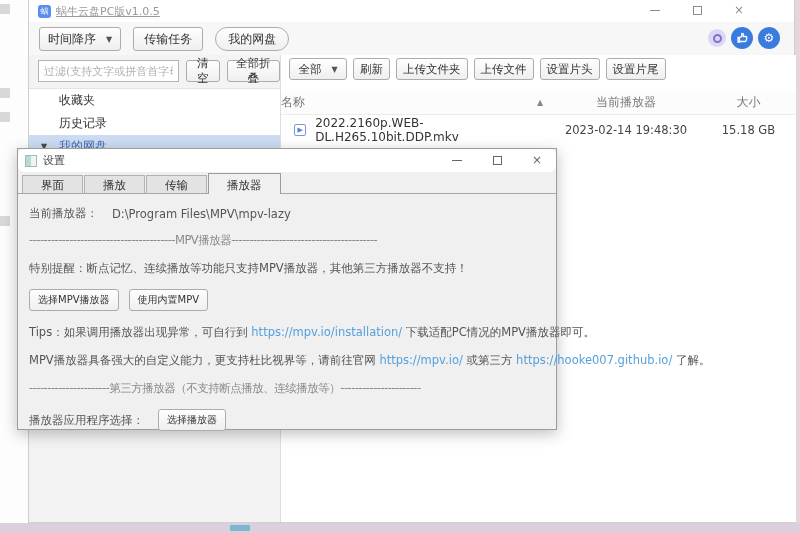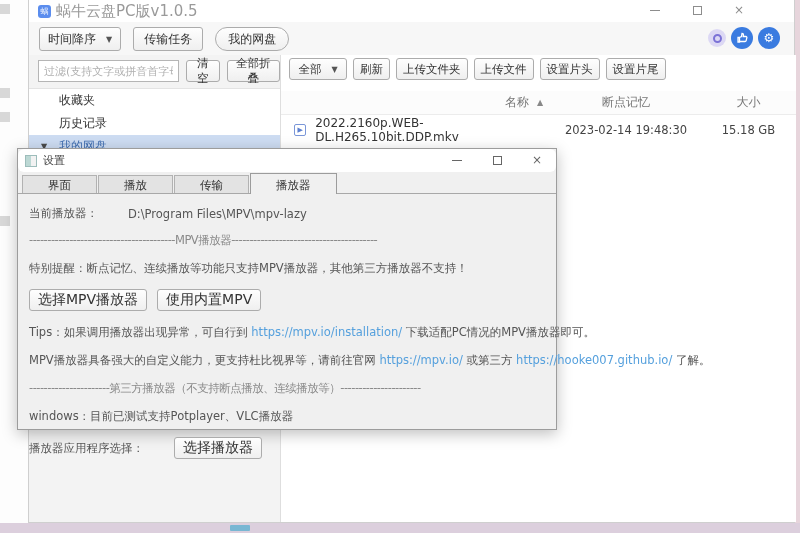--- a/index.html
+++ b/index.html
@@ -9,21 +9,21 @@
   
   .desktop-left { position:absolute; left:0; top:0; width:28px; height:523px; background:#fdfdfd; }
   .frag { position:absolute; left:0; width:10px; height:10px; background:#b9b9b9; opacity:.55; }
   .desktop-bottom { position:absolute; left:0; top:523px; width:800px; height:10px; background:#dccfdd; }
   .taskbar-chip { position:absolute; left:230px; top:525px; width:20px; height:6px; background:#79b7d3; border-radius:1px; }
 
   
   .app-window { position:absolute; left:28px; top:0; width:767px; height:523px; background:#f7f7f7; border:1px solid #cfcfcf; border-top:none; }
   .titlebar { position:absolute; left:0; top:0; width:100%; height:22px; background:#ffffff; display:flex; align-items:center; padding-left:9px; }
   .app-icon { width:13px; height:13px; border-radius:3px; background:#5b8dee; display:flex; align-items:center; justify-content:center; color:#fff; font-size:8px; margin-right:5px; }
-  .app-title { font-size:15px; color:#9a9a9a; }
+  .app-title { font-size:11px; color:#9a9a9a;text-decoration:underline; }
   .win-controls { position:absolute; right:48px; top:3px; display:flex; gap:28px; align-items:center; }
   .wc { width:14px; height:14px; display:flex; align-items:center; justify-content:center; color:#8d8d8d; font-size:12px; }
   .wc-min-bar { width:10px; height:1px; background:#8d8d8d; }
   .wc-max-box { width:9px; height:9px; border:1px solid #8d8d8d; }
 
   
   .btn { background:linear-gradient(#fefefe,#efefef); border:1px solid #acacac; border-radius:3px; font-size:12px; color:#333; display:inline-flex; align-items:center; justify-content:center; font-family:inherit; }
   .toolbar-left { position:absolute; left:10px; top:27px; display:flex; gap:12px; }
   .dd { padding:4px 8px; height:24px; gap:10px; }
   .dd .caret { font-size:8px; color:#555; }
@@ -43,48 +43,48 @@
   .tree { position:absolute; left:0; top:33px; width:100%; height:170px; background:#ffffff; border-top:1px solid #e3e3e3; }
   .tree-item { height:23px; display:flex; align-items:center; padding-left:30px; font-size:12px; color:#333; position:relative; }
   .tree-item.selected { background:#cddcf2; color:#3f6db0; }
   .tree-caret { position:absolute; left:12px; font-size:8px; color:#4a4a4a; }
 
   
   .right-panel { position:absolute; left:252px; top:55px; width:515px; height:467px; background:#ffffff; }
   .rp-toolbar { position:absolute; left:8px; top:3px; display:flex; gap:6px; align-items:center; }
   .file-grid { display:grid; grid-template-columns:1fr 22px 150px 95px; align-items:center; }
   .table-header { position:absolute; left:0; top:36px; width:100%; height:24px; border-bottom:1px solid #ececec; background:#fcfcfc; font-size:12px; color:#777; }
-  .table-header .col-name { text-align:right; }
+  .table-header .col-name { text-align:left; }
   .table-header .col-sort { font-size:8px; color:#888; text-align:center; }
   .table-header .col-time { text-align:center; }
   .table-header .col-size { text-align:center; }
   .file-row { position:absolute; left:0; top:61px; width:100%; height:26px; font-size:12px; color:#333; }
   .name-cell { display:flex; align-items:center; gap:9px; padding-left:13px; }
   .file-icon { width:14px; height:12px; border:1px solid #7a96d8; border-radius:2px; color:#5b7fd0; font-size:7px; display:flex; align-items:center; justify-content:center; background:#fff; }
   .cell-time { text-align:center; font-size:11.5px; color:#444; }
   .cell-size { text-align:center; font-size:11.5px; color:#444; }
 
   
   .dialog { position:absolute; left:17px; top:148px; width:540px; height:282px; background:#f0f0f0; border:1px solid #9c9c9c; box-shadow:0 4px 14px rgba(0,0,0,.25); }
   .dlg-titlebar { height:23px; background:#ffffff; display:flex; align-items:center; padding-left:7px; position:relative;border-radius:6px; }
   .dlg-icon { width:12px; height:12px; border:1px solid #9dbdbb; background:linear-gradient(90deg,#bcd8d4 50%,#f2f2f2 50%); margin-right:6px; }
   .dlg-title { font-size:11px; color:#444; }
   .dlg-controls { position:absolute; right:12px; top:4px; display:flex; gap:26px; align-items:center; }
   .dlg-controls .wc { color:#666; }
   .dlg-controls .wc-min-bar, .dlg-controls .wc-max-box { border-color:#666; background-color:#666; }
   .dlg-controls .wc-max-box { background:transparent; border:1px solid #666; }
   .tabbar { height:22px; display:flex; align-items:flex-end; padding-left:4px; border-bottom:1px solid #a8a8a8; background:#f0f0f0; }
-  .tab { font-size:11.5px; color:#333; background:#e3e3e3; border:1px solid #b2b2b2; border-bottom:none; padding:2px 25px 3px; margin-right:1px; height:18px; }
+  .tab { font-size:11.5px; color:#333; background:#e3e3e3; border:1px solid #b2b2b2; border-bottom:none; padding:2px 18px 3px; margin-right:1px; height:18px; }
   .tab.active { background:#f0f0f0; height:21px; border-color:#9c9c9c; position:relative; top:1px; padding-top:4px; }
   .dlg-body { padding:12px 11px 0; font-size:11.5px; color:#555; }
   .dlg-line { margin-bottom:13px; white-space:nowrap; }
-  .dlg-row { display:flex; align-items:center; gap:30px; margin-bottom:13px; }
+  .dlg-row { display:flex; align-items:center; gap:14px; margin-bottom:13px; }
   .sep { color:#8a8a8a; letter-spacing:-0.5px; }
   .link { color:#55a0dd; }
-  .dlg-btn { padding:8px 8px; height:22px; font-size:14px; }
+  .dlg-btn { padding:8px 8px; height:22px; font-size:10px; }
   .btn-row { display:flex; gap:10px; margin-bottom:14px; }
 </style>
 </head>
 <body>
 
 <div class="desktop-left">
   <span class="frag" style="top:4px"></span>
   <span class="frag" style="top:88px"></span>
   <span class="frag" style="top:112px"></span>
   <span class="frag" style="top:216px"></span>
@@ -158,21 +158,21 @@
       <button class="btn small-btn">刷新</button>
       <button class="btn small-btn">上传文件夹</button>
       <button class="btn small-btn">上传文件</button>
       <button class="btn small-btn">设置片头</button>
       <button class="btn small-btn">设置片尾</button>
     </div>
 
     <div class="table-header file-grid">
       <span class="col-name">名称</span>
       <span class="col-sort">▲</span>
-      <span class="col-time">断点记忆</span>
+      <span class="col-time">当前播放器</span>
       <span class="col-size">大小</span>
     </div>
 
     <div class="file-row file-grid">
       <span class="name-cell">
         <span class="file-icon">▶</span>
         <span>2022.2160p.WEB-DL.H265.10bit.DDP.mkv</span>
       </span>
       <span></span>
       <span class="cell-time">2023-02-14 19:48:30</span>
@@ -217,20 +217,19 @@
       <button class="btn dlg-btn">选择MPV播放器</button>
       <button class="btn dlg-btn">使用内置MPV</button>
     </div>
 
     <div class="dlg-line"><span>Tips：如果调用播放器出现异常，可自行到 </span><span class="link">https://mpv.io/installation/</span><span> 下载适配PC情况的MPV播放器即可。</span></div>
 
     <div class="dlg-line"><span>MPV播放器具备强大的自定义能力，更支持杜比视界等，请前往官网 </span><span class="link">https://mpv.io/</span><span> 或第三方 </span><span class="link">https://hooke007.github.io/</span><span> 了解。</span></div>
 
     <div class="dlg-line sep">----------------------第三方播放器（不支持断点播放、连续播放等）----------------------</div>
 
-    <div class="dlg-line">windows：目前已测试支持Potplayer、VLC播放器</div>
 
     <div class="dlg-row">
       <span>播放器应用程序选择：</span>
       <button class="btn dlg-btn">选择播放器</button>
     </div>
   </div>
 </div>
 
 </body></html>

